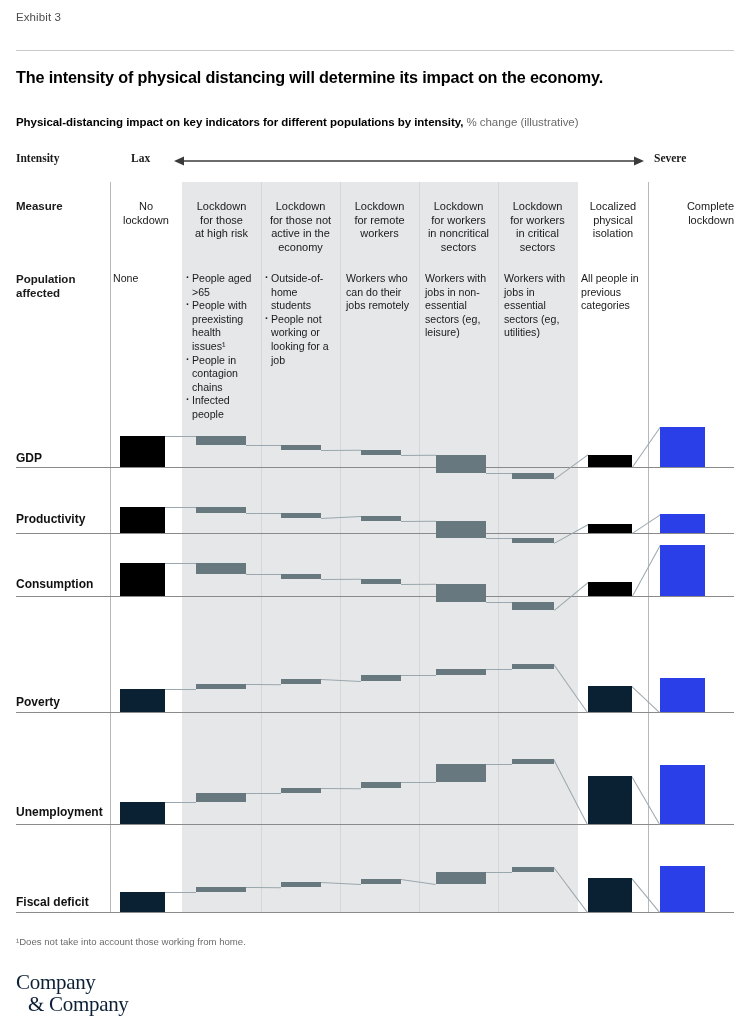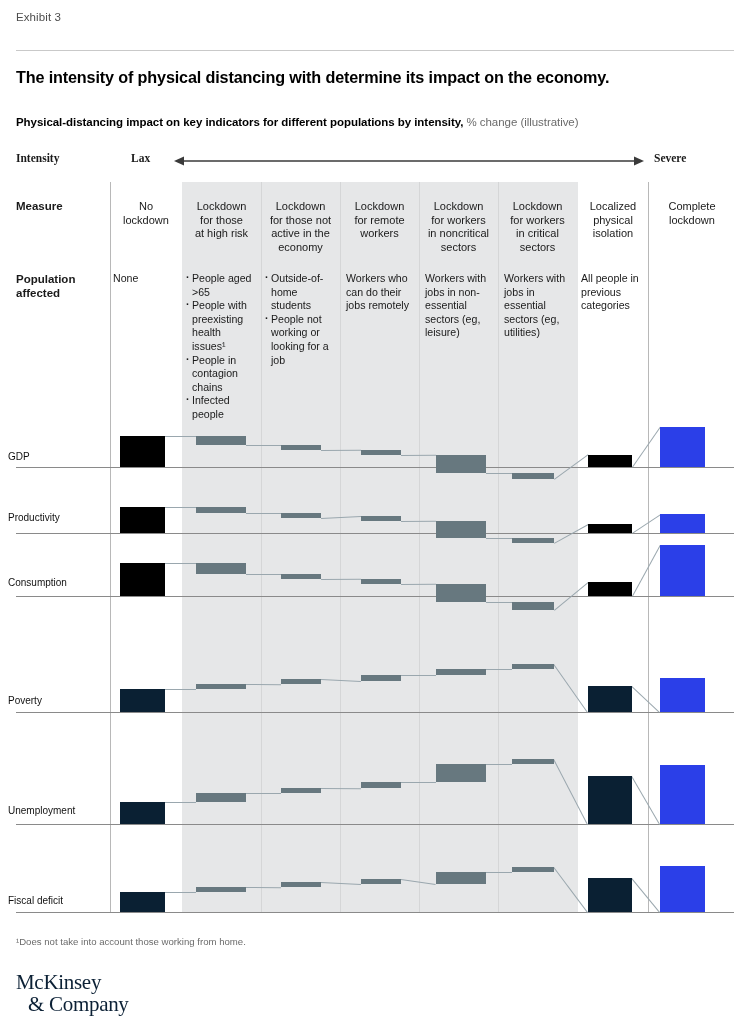--- a/index.html
+++ b/index.html
@@ -68,21 +68,21 @@
     position: absolute; font-size: 10.6px; line-height: 13.6px; color: #1a1a1a;
   }
   .pop-cell ul { list-style: none; margin: 0; padding: 0; }
   .pop-cell li { position: relative; padding-left: 6px; }
   .pop-cell li:before {
     content: "\00B7"; position: absolute; left: 0; top: -1px; font-weight: bold;
   }
 
   
   .row-label {
-    position: absolute; left: 8px; font-size: 10px; font-weight: normal; color: #111;
+    position: absolute; left: 16px; font-size: 12px; font-weight: bold; color: #111;
   }
 
   
   .baseline { position: absolute; left: 16px; width: 718px; height: 1px; background: #8a8a8a; }
 
   
   .bar { position: absolute; }
   .connector { position: absolute; background: #9aa7ae; height: 1px; transform-origin: 0 0; }
 
   
@@ -95,21 +95,21 @@
     font-family: "Liberation Serif", serif; color: #0b2035;
   }
   #logo .l1 { font-size: 21px; line-height: 21px; display:block; letter-spacing: -.3px;}
   #logo .l2 { font-size: 21px; line-height: 22px; display:block; margin-left: 12px; letter-spacing: -.3px;}
 </style>
 </head>
 <body>
 
 <div id="exhibit-label">Exhibit 3</div>
 <div id="header-rule"></div>
-<div id="headline">The intensity of physical distancing with determine its impact on the economy.</div>
+<div id="headline">The intensity of physical distancing will determine its impact on the economy.</div>
 <div id="subhead"><span>Physical-distancing impact on key indicators for different populations by intensity,</span><span class="light"> % change (illustrative)</span></div>
 
 <div id="intensity-row">
   <div id="intensity-label">Intensity</div>
   <div id="lax-label">Lax</div>
   <div id="severe-label">Severe</div>
   <svg id="intensity-arrow" viewBox="0 0 470 22">
     <line x1="8" y1="11" x2="462" y2="11" stroke="#3a3a3a" stroke-width="1.4"></line>
     <polygon points="0,11 10,6.5 10,15.5" fill="#3a3a3a"></polygon>
     <polygon points="470,11 460,6.5 460,15.5" fill="#3a3a3a"></polygon>
@@ -127,21 +127,21 @@
   <div class="vrule-light" style="left:498px; top:0; height:730px;"></div>
 
   <div id="measure-label">Measure</div>
   <div class="hdr-cell" style="left:112px; top:18px; width:68px;">No<br>lockdown</div>
   <div class="hdr-cell" style="left:184px; top:18px; width:75px;">Lockdown<br>for those<br>at high risk</div>
   <div class="hdr-cell" style="left:262px; top:18px; width:77px;">Lockdown<br>for those not<br>active in the<br>economy</div>
   <div class="hdr-cell" style="left:341px; top:18px; width:77px;">Lockdown<br>for remote<br>workers</div>
   <div class="hdr-cell" style="left:420px; top:18px; width:77px;">Lockdown<br>for workers<br>in noncritical<br>sectors</div>
   <div class="hdr-cell" style="left:499px; top:18px; width:77px;">Lockdown<br>for workers<br>in critical<br>sectors</div>
   <div class="hdr-cell" style="left:580px; top:18px; width:66px;">Localized<br>physical<br>isolation</div>
-  <div class="hdr-cell" style="left:650px; top:18px; width:84px; text-align:center;">Complete<br>lockdown</div>
+  <div class="hdr-cell" style="left:650px; top:18px; width:84px; text-align:right;">Complete<br>lockdown</div>
 
   <div id="pop-label">Population<br>affected</div>
   <div class="pop-cell" style="left:113px; top:90px; width:66px;">None</div>
   <div class="pop-cell" style="left:186px; top:90px; width:70px;">
       <ul>
         <li>People aged &gt;65</li>
         <li>People with preexisting health issues¹</li>
         <li>People in contagion chains</li>
         <li>Infected people</li>
       </ul>
@@ -260,15 +260,15 @@
       <div class="bar" style="left: 361px; top: 697.1px; width: 40px; height: 5px; background: rgb(103, 120, 127);"></div>
       <div class="bar" style="left: 436px; top: 689.7px; width: 50px; height: 12.4px; background: rgb(103, 120, 127);"></div>
       <div class="bar" style="left: 512px; top: 684.7px; width: 42px; height: 5px; background: rgb(103, 120, 127);"></div>
       <div class="bar" style="left: 588px; top: 695.9px; width: 44px; height: 34.1px; background: rgb(10, 32, 51);"></div>
       <div class="bar" style="left: 660px; top: 683.5px; width: 45px; height: 46.5px; background: rgb(43, 63, 232);"></div>
     </div>
 </div>
 
 <div id="footnote">¹Does not take into account those working from home.</div>
 <div id="logo">
-  <span class="l1">McKinsey</span>
+  <span class="l1">Company</span>
   <span class="l2">&amp; Company</span>
 </div>
 
 </body></html>

